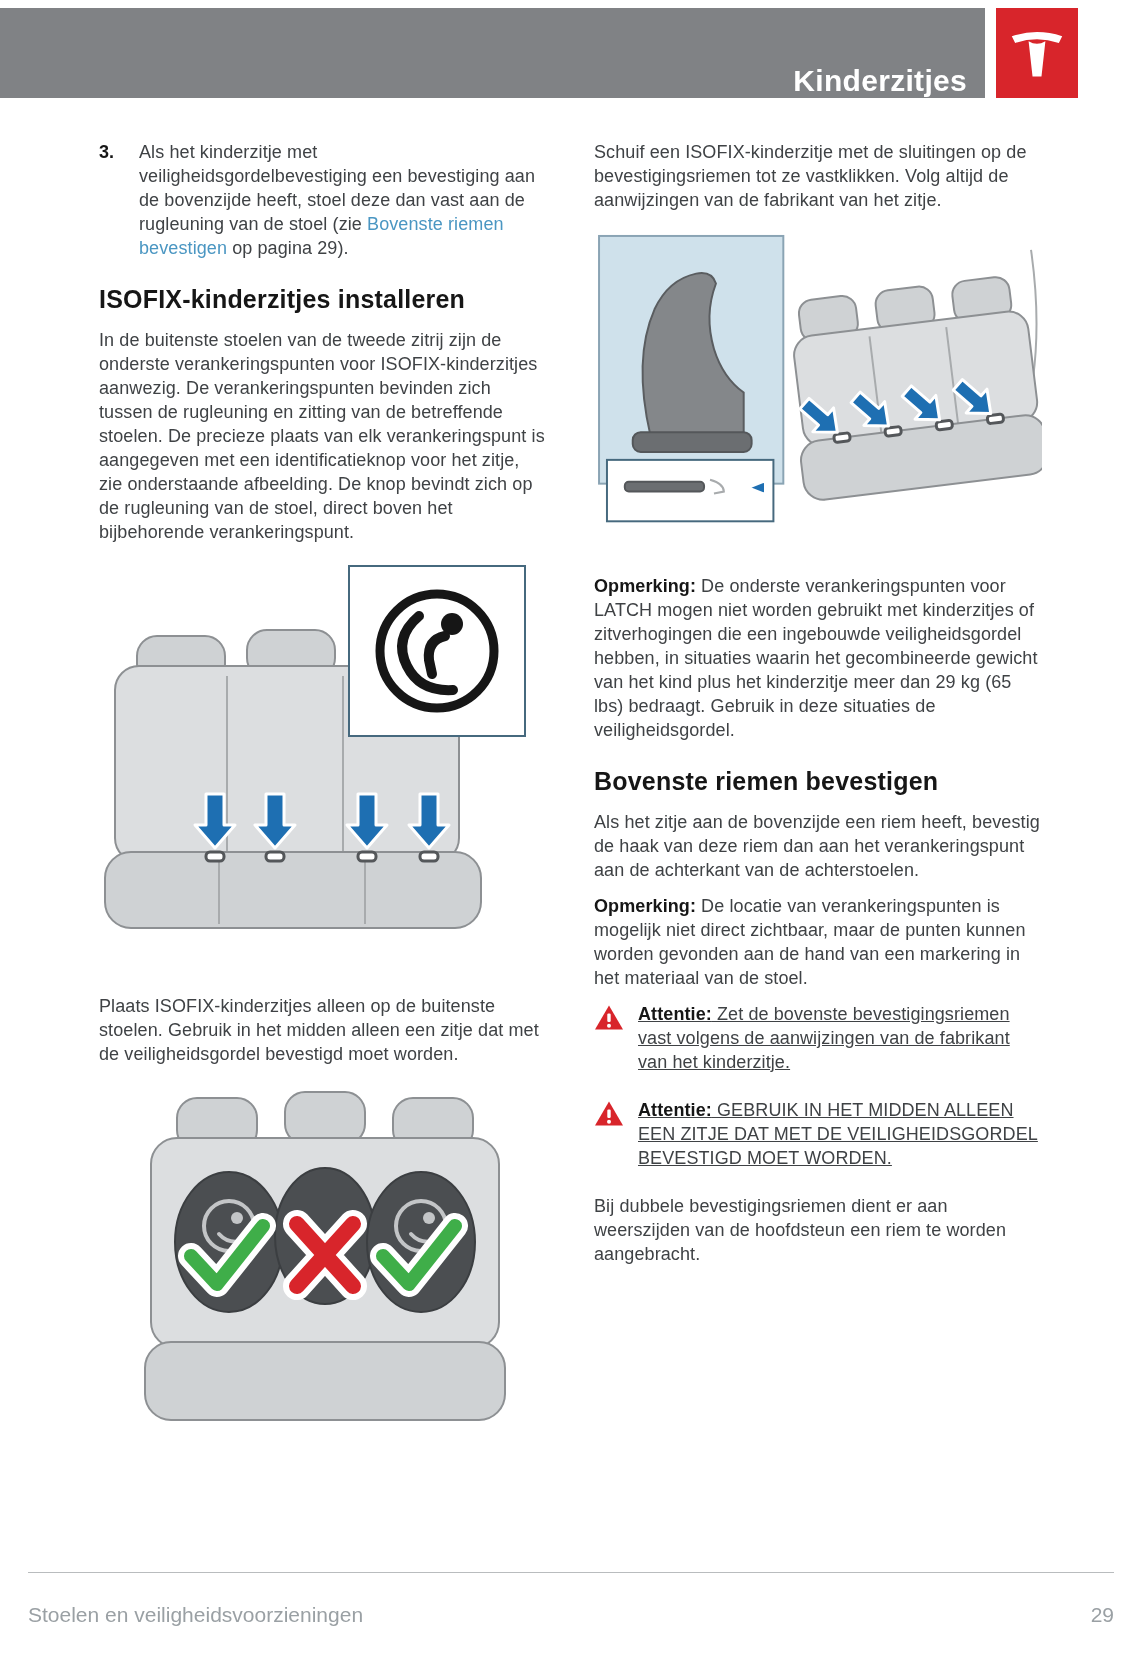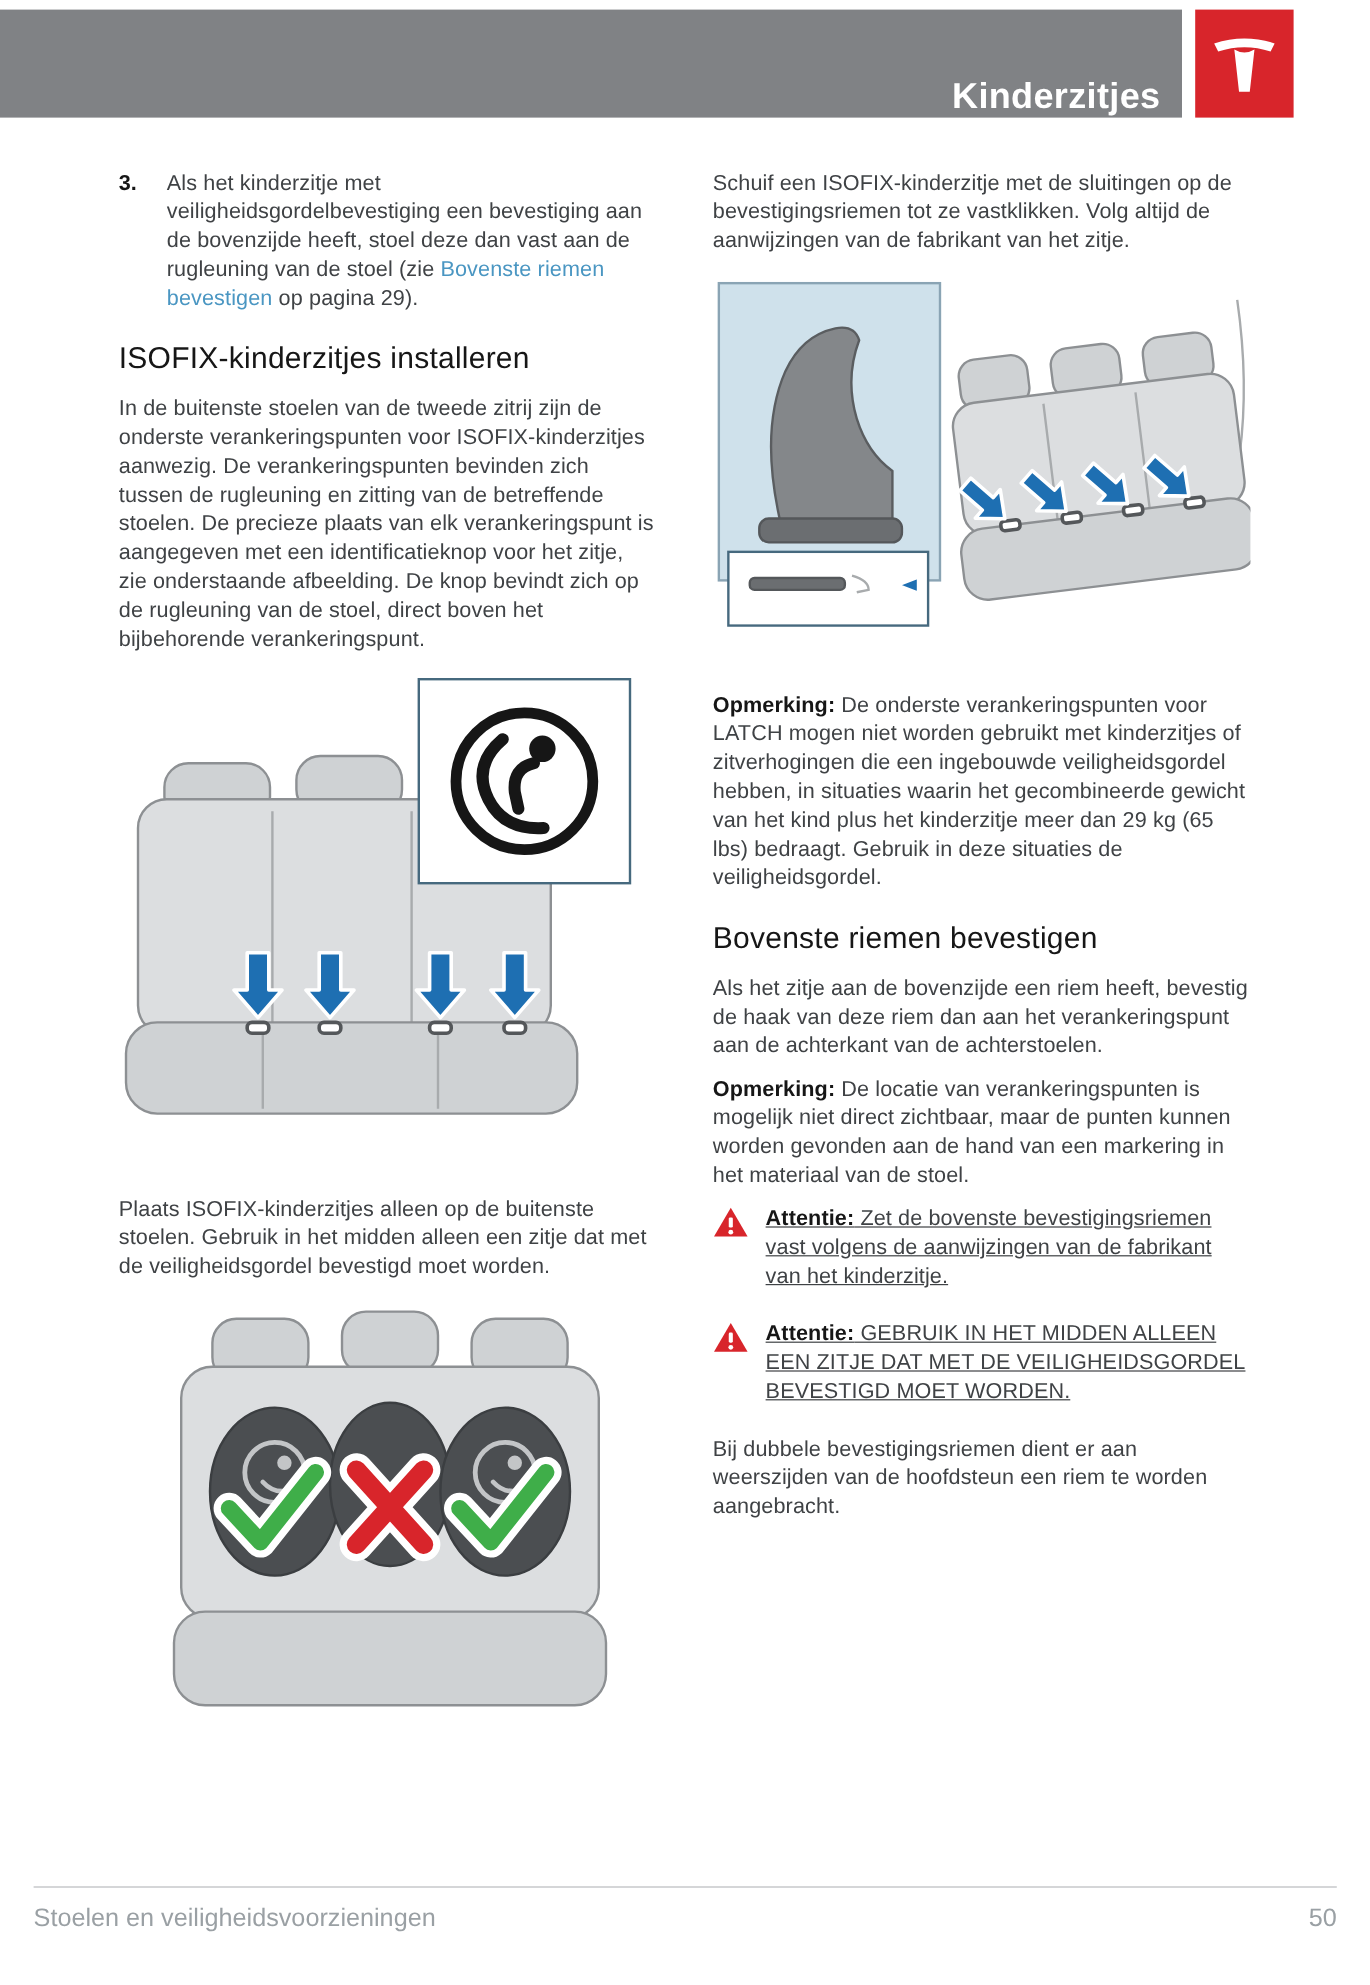--- a/index.html
+++ b/index.html
@@ -10,38 +10,38 @@
   .topbar-gray { position:absolute; top:8px; left:0; width:985px; height:90px;
     background:var(--header-gray,#808285); display:flex; align-items:flex-end; justify-content:flex-end; padding-right:18px; }
   .chapter-title { color:#fff; font-size:30px; font-weight:700; letter-spacing:.3px; }
   .brand-box { position:absolute; top:8px; right:64px; width:82px; height:90px;
     background:var(--brand-red,#d8252b); display:flex; align-items:center; justify-content:center; }
 
   
   .columns { position:absolute; top:140px; left:99px; width:944px; display:flex; gap:47px; }
   .col { width:448px; }
   .col p { font-size:18px; line-height:24px; margin:0 0 12px; letter-spacing:.1px; }
-  h2 { font-size:25px; line-height:30px; font-weight:400; color:#161616; margin:24px 0 14px; letter-spacing:.2px; }
+  h2 { font-size:25px; line-height:30px; font-weight:700; color:#161616; margin:24px 0 14px; letter-spacing:.2px; }
   .note b, .warn-text b, .step-num { color:#161616; }
   .xref { color:var(--link-blue,#4a96c2); text-decoration:none; cursor:pointer; }
 
   .step { display:flex; margin-bottom:10px; }
   .step-num { width:40px; flex:none; font-weight:700; font-size:18px; line-height:24px; }
   .step p { margin:0; }
 
   figure { margin:20px 0 16px; }
   .fig-shift { margin-left:36px; }
 
   .warning { display:flex; gap:14px; margin:4px 0 12px;text-decoration:underline; }
   .warn-icon { flex:none; margin-top:2px; }
   .warn-text { font-size:18px; line-height:24px; }
 
   
   .footer { position:absolute; top:1572px; left:28px; right:28px; border-top:1px solid #b9bcbe;
-    padding-top:14px; display:flex; justify-content:space-between;
+    padding-top:30px; display:flex; justify-content:space-between;
     font-size:21px; color:var(--footer-gray,#9aa0a4); }
 
   
   .seat-light { fill:#dcdee0; stroke:#8d9093; stroke-width:2; }
   .seat-mid   { fill:#cfd2d4; stroke:#8d9093; stroke-width:2; }
   .seat-dark  { fill:#84878a; stroke:#5a5d60; stroke-width:2; }
   .seat-darker{ fill:#6b6e71; stroke:#54575a; stroke-width:2; }
   .seam   { fill:none; stroke:#a8abad; stroke-width:2; }
   .recess { fill:#4b4e51; stroke:#3b3e41; stroke-width:2; }
   .mini-ring { fill:none; stroke:#c3c5c7; stroke-width:4; }
@@ -226,16 +226,16 @@
         <p class="warn-text"><b>Attentie:</b><span> GEBRUIK IN HET MIDDEN ALLEEN EEN ZITJE DAT MET DE VEILIGHEIDSGORDEL BEVESTIGD MOET WORDEN.</span></p>
       </div>
 
       <p>Bij dubbele bevestigingsriemen dient er aan weerszijden van de hoofdsteun een riem te worden aangebracht.</p>
 
     </section>
   </div>
 
   <div class="footer">
     <span>Stoelen en veiligheidsvoorzieningen</span>
-    <span>50</span>
+    <span>29</span>
   </div>
 
 </div>
 
 </body></html>

